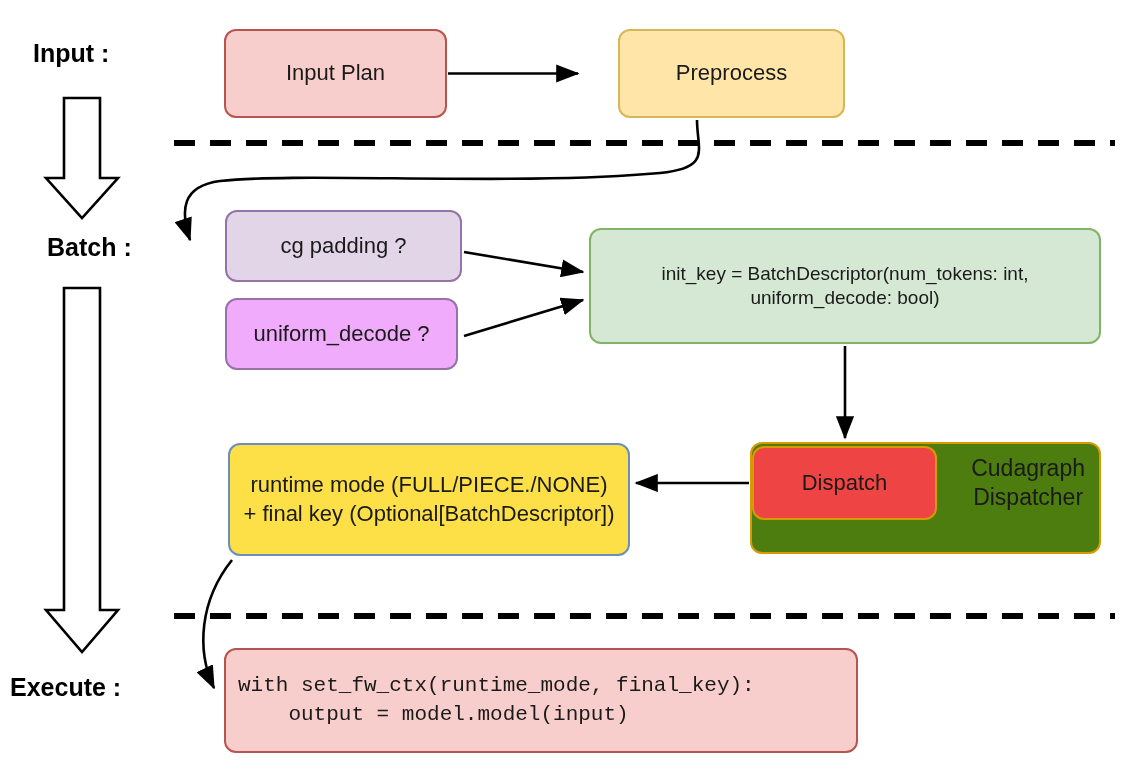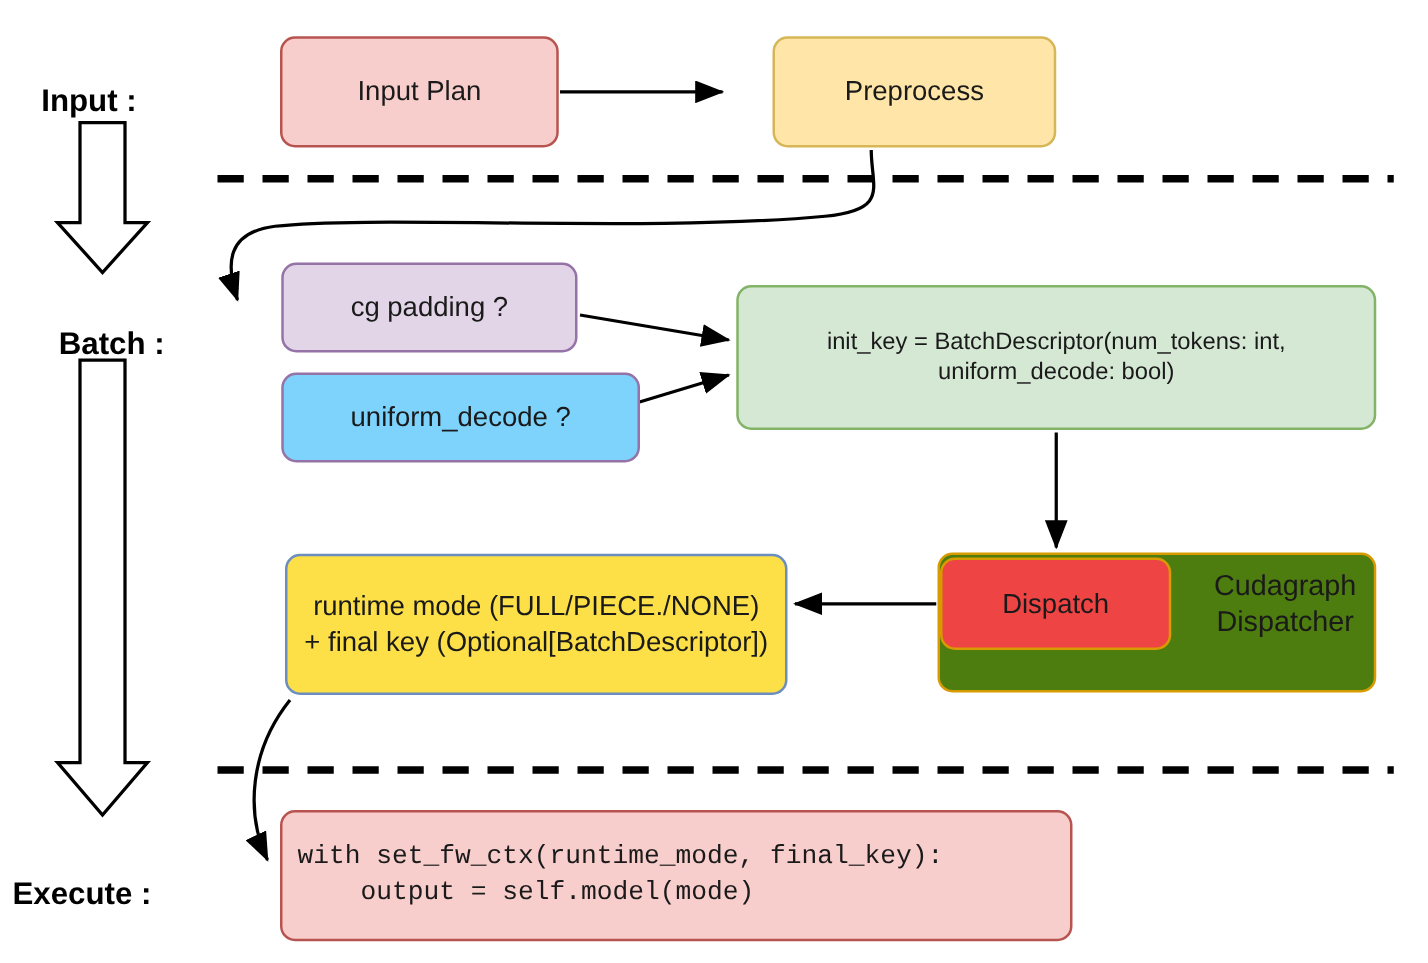--- a/index.html
+++ b/index.html
@@ -42,21 +42,20 @@
     white-space: pre-line;
     padding: 2px 8px;
   }
   .stage-label {
     position: absolute;
     font-family: "Liberation Sans", sans-serif;
     font-weight: bold;
     font-size: 25px;
     color: #000000;
     white-space: nowrap;
-    margin-top: 28px;
   }
   .code-node {
     font-family: "Liberation Mono", monospace;
     font-size: 21px;
     text-align: left;
     justify-content: flex-start;
     white-space: pre;
     line-height: 1.35;
     letter-spacing: 0px;
     padding-left: 12px;
@@ -67,22 +66,22 @@
   }
   .n-preprocess {
     left: 583px; top: 29px; width: 227px; height: 89px;
     background: #ffe6a8; border-color: #d6b656; margin-left: 35px;
   }
   .n-cg-padding {
     left: 225px; top: 210px; width: 237px; height: 72px;
     background: #e1d5e7; border-color: #9673a6;
   }
   .n-uniform-decode {
-    left: 225px; top: 298px; width: 287px; height: 72px;
-    background: #7dd3fc; border-color: #9673a6;
+    left: 225px; top: 298px; width: 233px; height: 72px;
+    background: #f0abfc; border-color: #9673a6;
   }
   .n-init-key {
     left: 589px; top: 228px; width: 512px; height: 116px;
     background: #d5e8d4; border-color: #82b366;
     font-size: 19px;
   }
   .n-runtime-mode {
     left: 228px; top: 443px; width: 402px; height: 113px;
     background: #fde047; border-color: #6c8ebf;
     font-size: 22px;
@@ -165,15 +164,15 @@
 
   <div class="node n-runtime-mode">runtime mode (FULL/PIECE./NONE)
 + final key (Optional[BatchDescriptor])</div>
 
   <div class="node n-cudagraph-dispatcher">Cudagraph
 Dispatcher</div>
 
   <div class="node n-dispatch">Dispatch</div>
 
   <div class="node code-node n-code">with set_fw_ctx(runtime_mode, final_key):
-    output = self.model(mode)</div>
+    output = model.model(input)</div>
 
 </div>
 
 </body></html>

